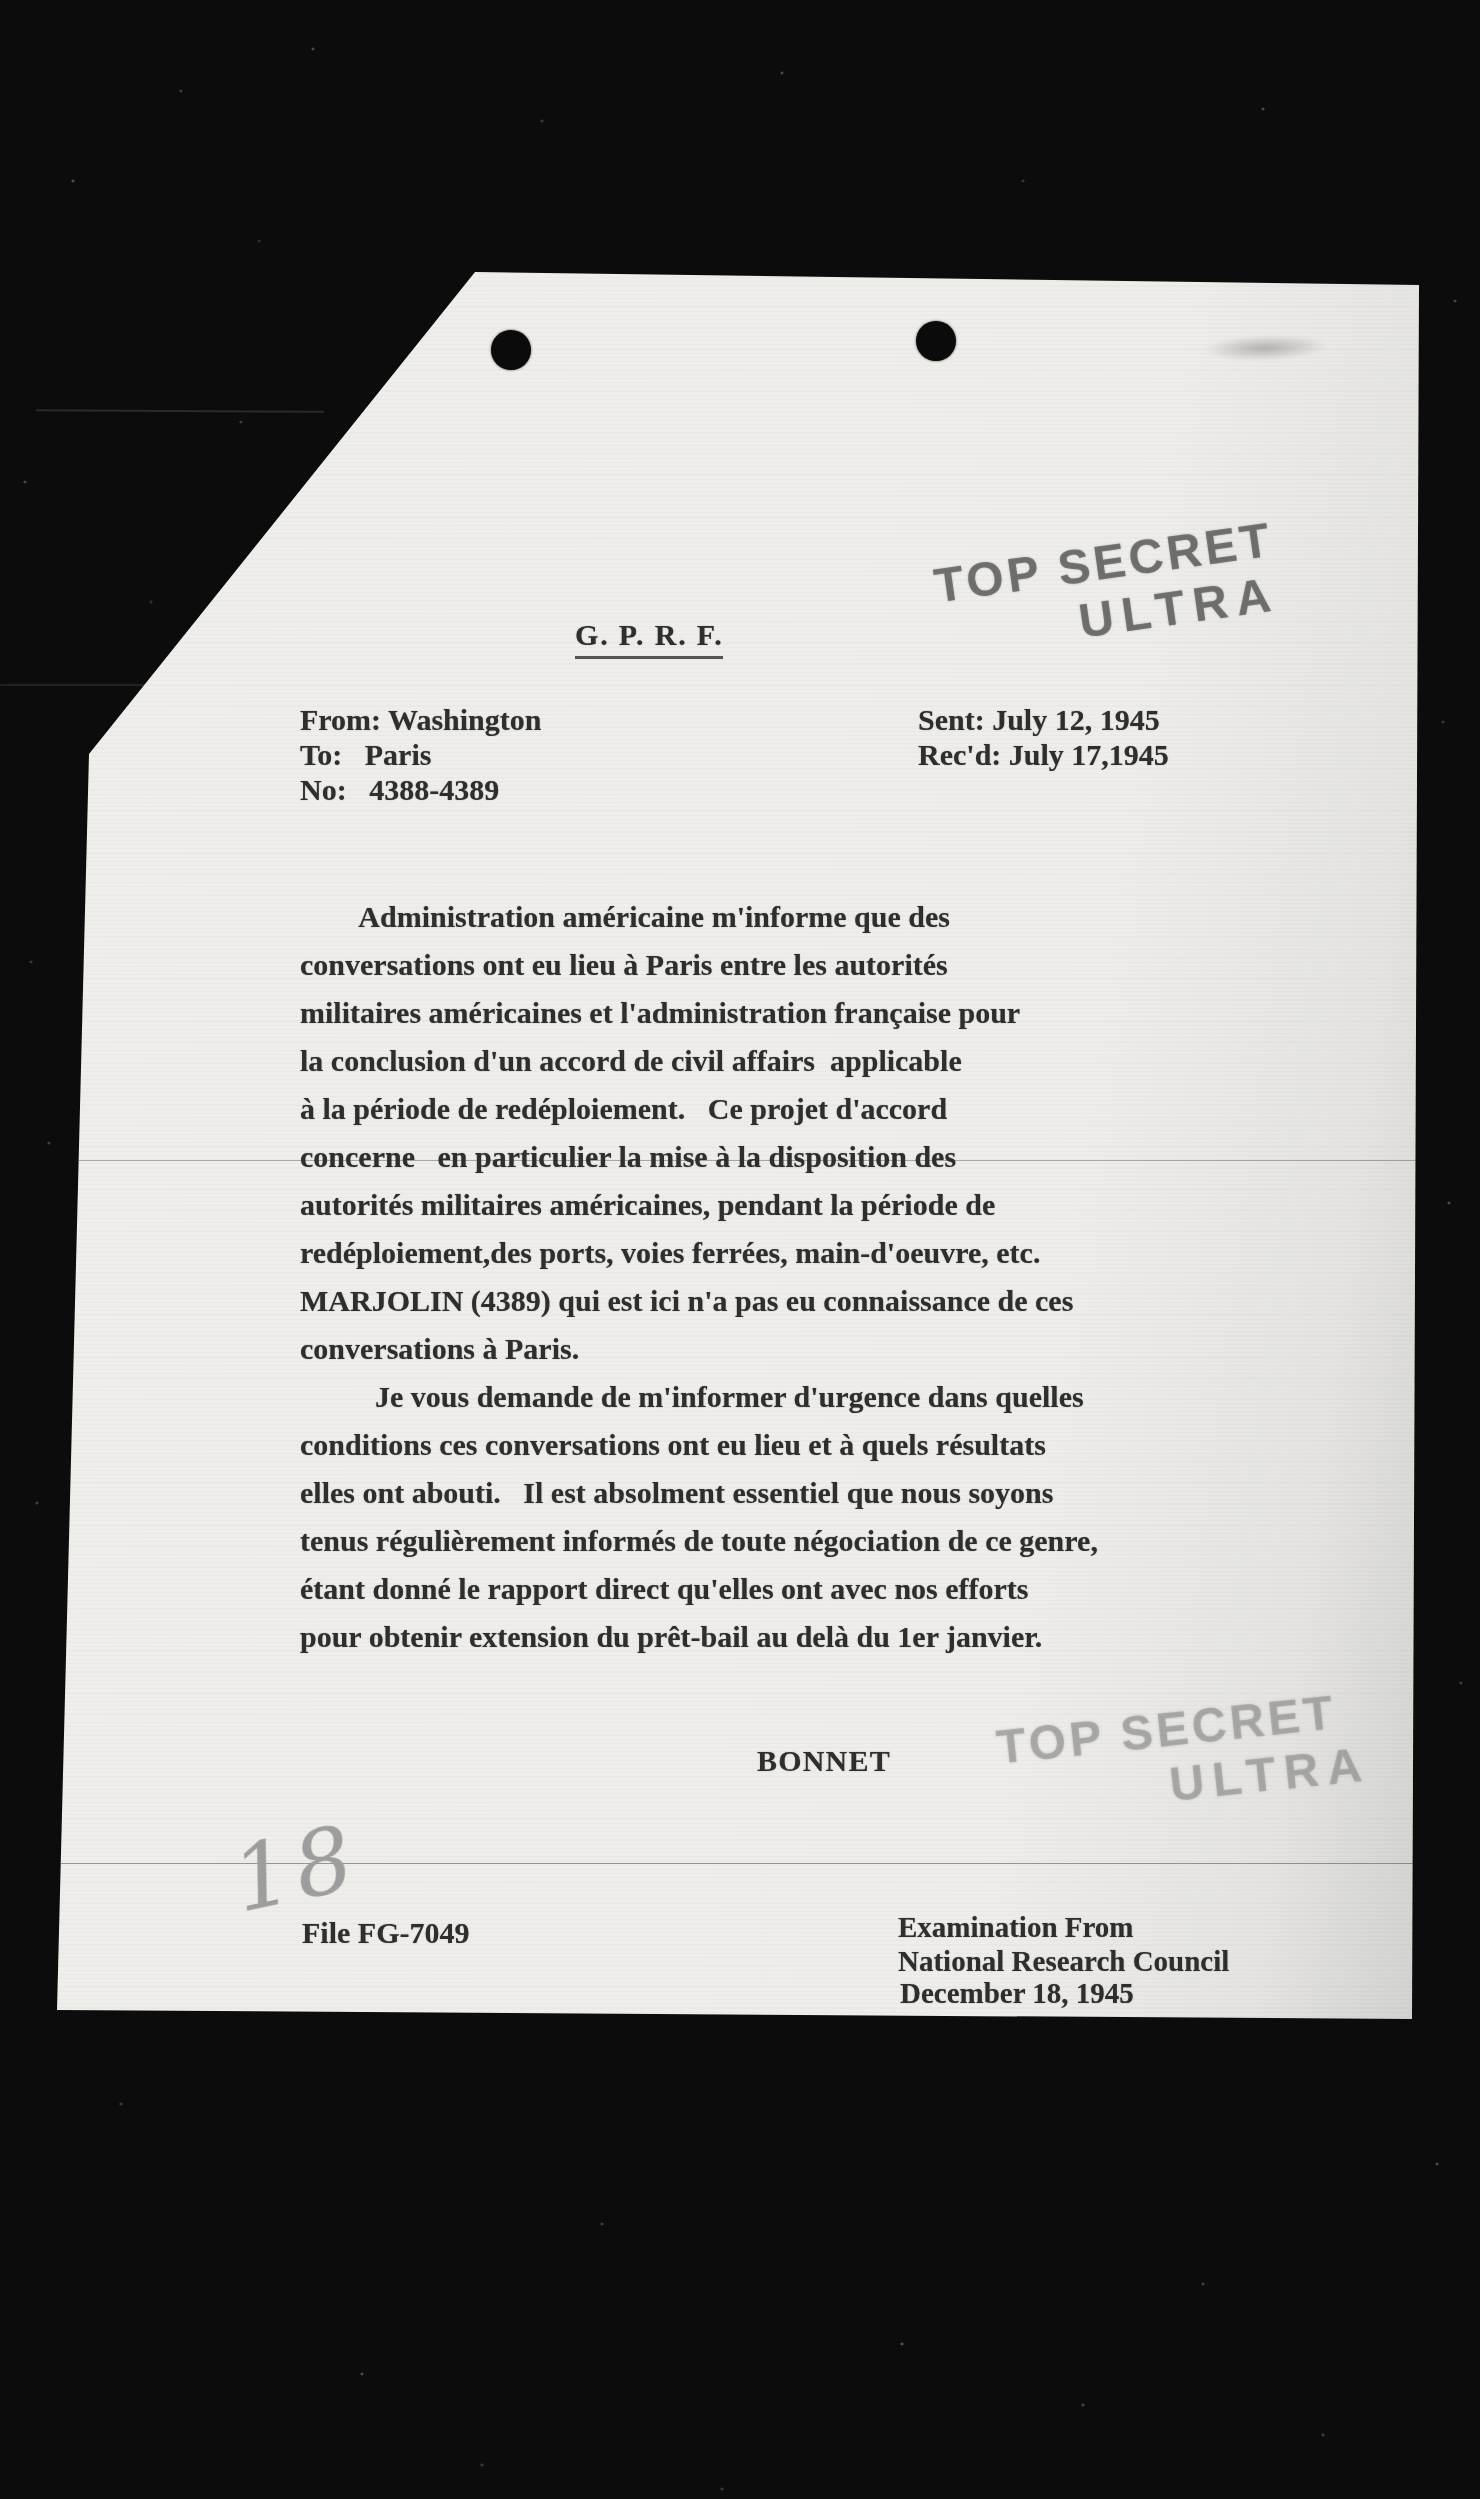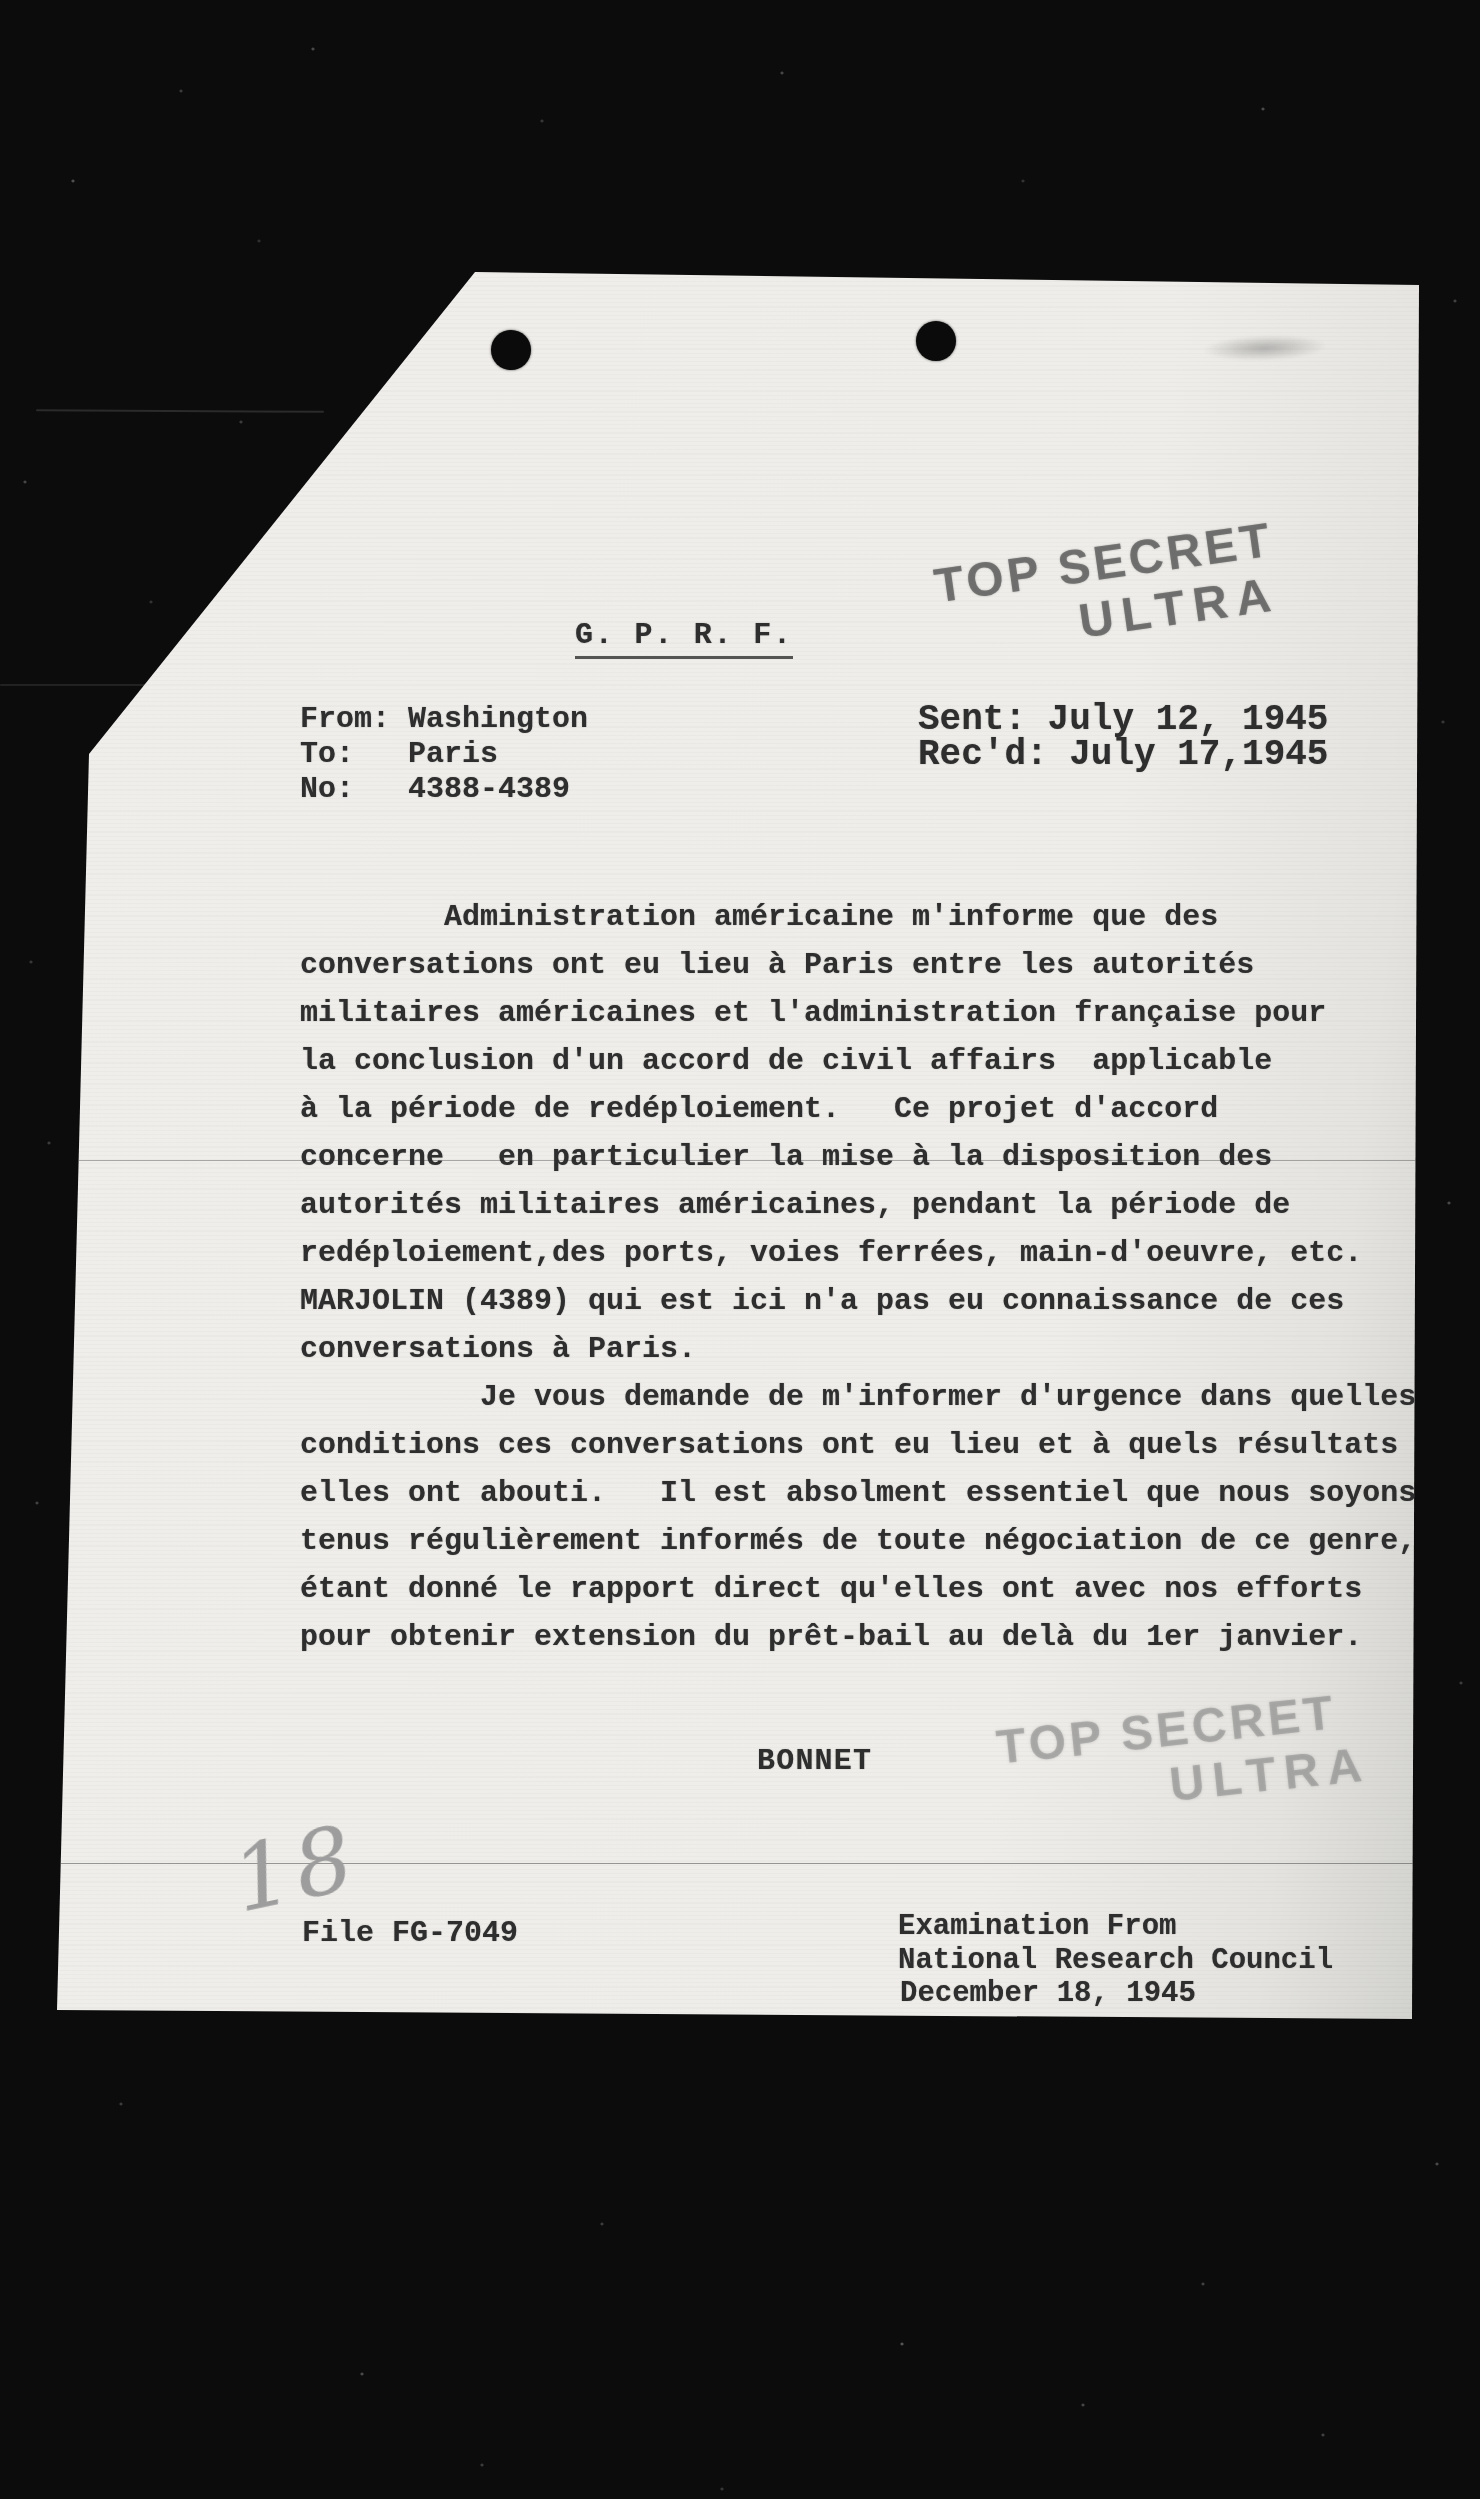--- a/index.html
+++ b/index.html
@@ -49,28 +49,28 @@
   .crease{position:absolute;left:0;width:100%;height:1.2px;}
   .crease.c1{top:1160px;background:rgba(70,70,70,.42);}
   .crease.c2{top:1863px;background:rgba(60,60,60,.5);}
 
   .smudge{position:absolute;left:1202px;top:335px;width:126px;height:26.4px;
     background:radial-gradient(ellipse at center,rgba(100,100,100,.42),transparent 70%);
     filter:blur(1.2px);transform:rotate(-2deg);}
 
   
   .type{
-    position:absolute;font-family:Liberation Mono, monospace;
+    position:absolute;font-family:Liberation Serif, serif;
     font-weight:bold;color:#2e2e2e;white-space:pre;
     text-shadow:0 0 1.2px rgba(46,46,46,.45);
   }
   .org{left:575px;top:618px;font-size:30px;letter-spacing:1.8px;
        border-bottom:3px solid rgba(45,45,45,.8);padding-bottom:3.6px;}
   .routing{left:300px;top:702px;font-size:30px;line-height:35px;}
-  .times{left:918px;top:702px;font-size:36px;line-height:35px;}
+  .times{left:918px;top:702px;font-size:30px;line-height:35px;}
   .salutation{left:473px;top:816px;font-size:30px;}
   .body-text{left:300px;top:893px;font-size:30px;line-height:48px;}
   .signature{left:757px;top:1744px;font-size:30px;letter-spacing:1.2px;}
   .unit{left:898px;top:1910px;font-size:29px;line-height:34px;}
   .date-line{left:900px;top:1977px;font-size:29px;}
   .file-line{left:302px;top:1916px;font-size:30px;}
 
   
   .stamp{
     position:absolute;font-family:"Liberation Sans","DejaVu Sans",sans-serif;

